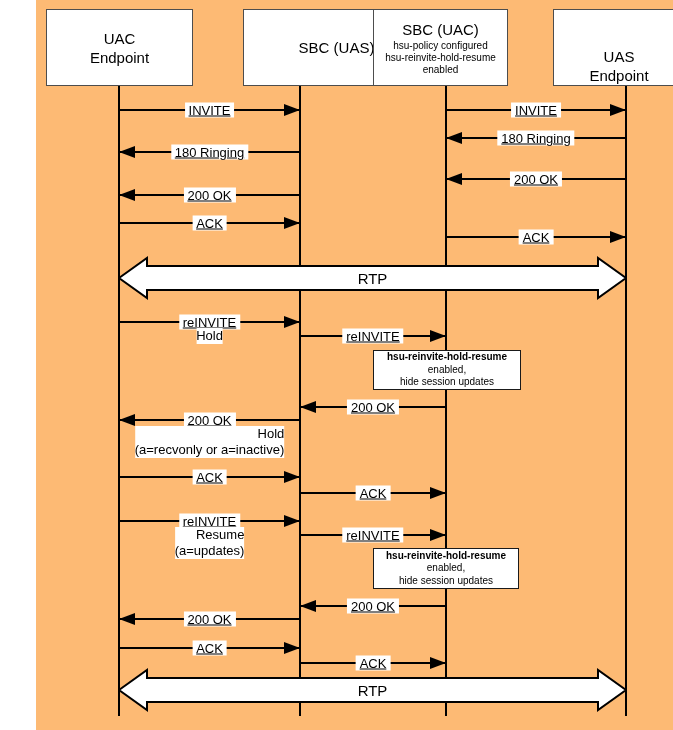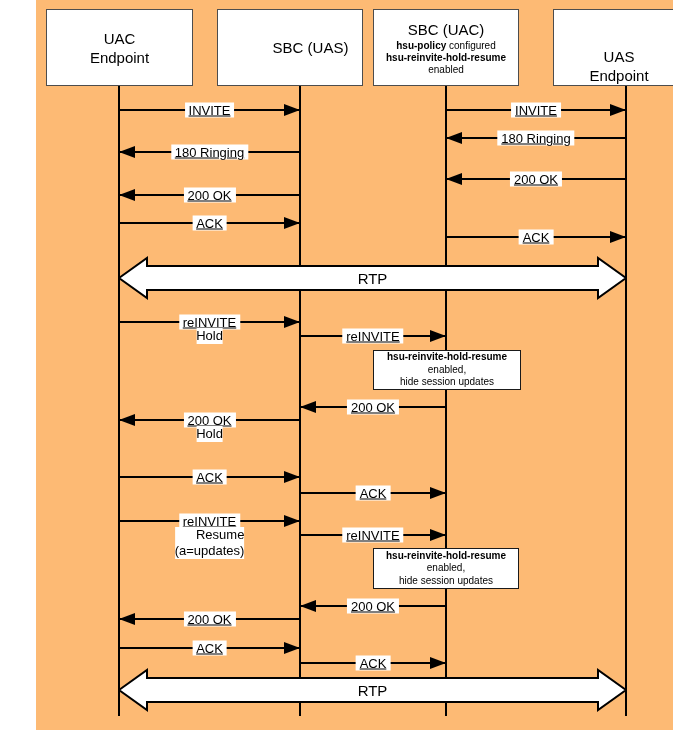--- a/index.html
+++ b/index.html
@@ -7,21 +7,21 @@
   #canvas{position:relative;width:673px;height:730px;background:#fdba74;overflow:hidden;margin-left:36px;}
 
   .actor-box{
     position:absolute;box-sizing:border-box;background:#fff;
     border:1.5px solid #4d4d4d;z-index:4;
     display:flex;flex-direction:column;justify-content:center;align-items:center;
     text-align:center;
   }
   .actor-title{font-size:15px;line-height:19px;}
   .actor-sub{font-size:10px;line-height:12px;margin-top:1px;}
-  .actor-sub b{font-weight:bold;}
+  .actor-sub b{font-weight:normal;}
 
   .lifeline{position:absolute;width:2px;background:#000;z-index:1;}
 
   .message{position:absolute;height:2px;z-index:3;}
   .msg-line{position:absolute;left:0;top:0;width:100%;height:2px;background:#000;}
   .arrowhead{position:absolute;width:0;height:0;top:-5px;}
   .arrowhead.right{right:0;border-left:16px solid #000;border-top:6px solid transparent;border-bottom:6px solid transparent;}
   .arrowhead.left{left:0;border-right:16px solid #000;border-top:6px solid transparent;border-bottom:6px solid transparent;}
   .msg-label{
     position:absolute;left:50%;top:1px;transform:translate(-50%,-50%);
@@ -49,27 +49,27 @@
 <body>
 
 <div id="canvas">
     <div class="actor-box" style="left: 10px; top: 9px; width: 147px; height: 77px;">
       <div class="actor-title">
         <div>UAC</div>
         <div>Endpoint</div>
       </div>
     </div>
     <div class="lifeline" style="left: 82px; top: 86px; height: 630px;"></div>
-    <div class="actor-box" style="left: 181px; top: 9px; width: 146px; height: 77px; padding-left: 41px;">
+    <div class="actor-box" style="left: 207px; top: 9px; width: 146px; height: 77px; padding-left: 41px;">
       <div class="actor-title">
         <div>SBC (UAS)</div>
       </div>
     </div>
     <div class="lifeline" style="left: 263px; top: 86px; height: 630px;"></div>
-    <div class="actor-box" style="left: 337px; top: 9px; width: 146px; height: 77px;">
+    <div class="actor-box" style="left: 337px; top: 9px; width: 135px; height: 77px;">
       <div class="actor-title">
         <div>SBC (UAC)</div>
       </div>
       <div class="actor-sub">
         <div><b>hsu-policy</b> configured</div>
         <div><b>hsu-reinvite-hold-resume</b></div>
         <div>enabled</div>
       </div>
     </div>
     <div class="lifeline" style="left: 409px; top: 86px; height: 630px;"></div>
@@ -137,20 +137,21 @@
       <div class="msg-line"></div>
       <div class="arrowhead left"></div>
       <div class="msg-label">200 OK</div>
     </div>
     <div class="message" style="left: 83px; top: 419px; width: 181px;">
       <div class="msg-line"></div>
       <div class="arrowhead left"></div>
       <div class="msg-label">200 OK</div>
       <div class="msg-sub">
         <div>Hold</div>
+        <div>(a=recvonly or a=inactive)</div>
       </div>
     </div>
     <div class="message" style="left: 83px; top: 476px; width: 181px;">
       <div class="msg-line"></div>
       <div class="arrowhead right"></div>
       <div class="msg-label">ACK</div>
     </div>
     <div class="message" style="left: 264px; top: 492px; width: 146px;">
       <div class="msg-line"></div>
       <div class="arrowhead right"></div>

